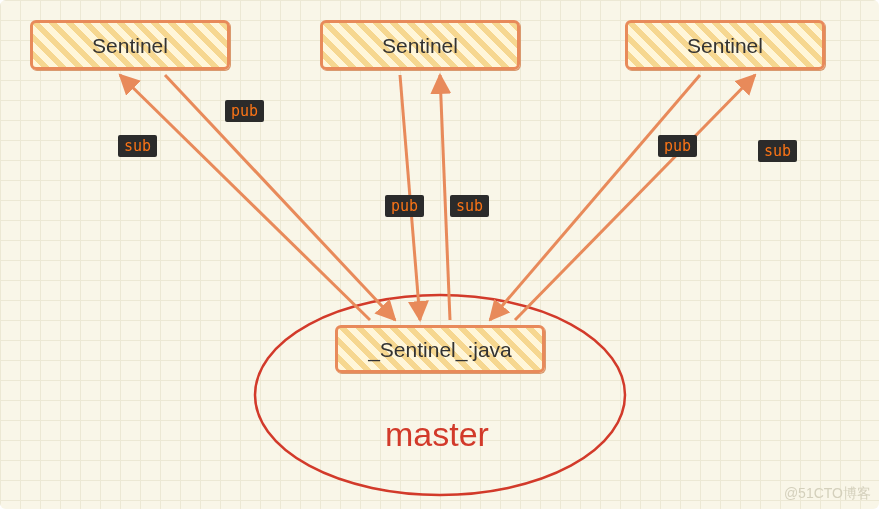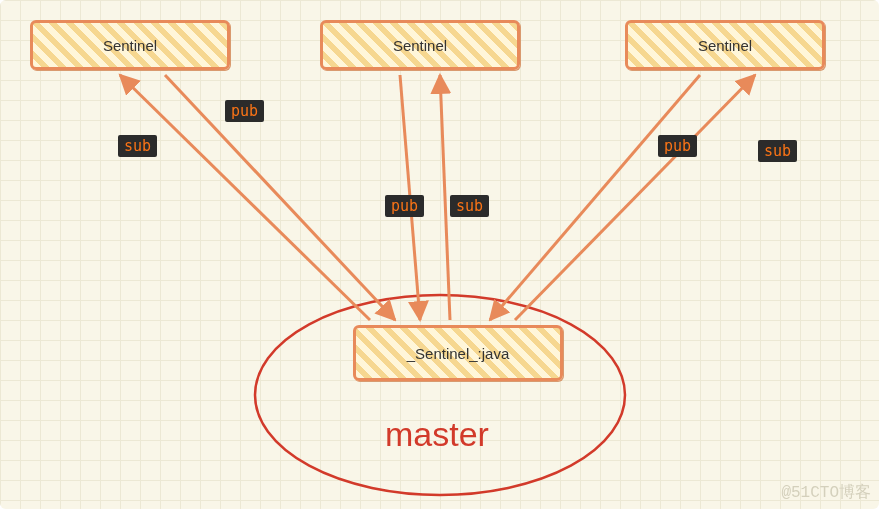--- a/index.html
+++ b/index.html
@@ -23,21 +23,21 @@
     position: absolute; inset: 0;
     width: 879px; height: 509px;
     pointer-events: none;
   }
   .box {
     position: absolute;
     border: 3px solid #e88a5a;
     border-radius: 6px;
     text-align: center;
     color: #333;
-    font-size: 15px;
+    font-size: 21px;
     line-height: 1;
     display: flex; align-items: center; justify-content: center;
     background: repeating-linear-gradient(
       45deg,
       #fff6d9 0px, #fff6d9 6px,
       #f6d790 6px, #f6d790 12px
     );
     box-shadow: 1px 1px 0 #d99a6f;
   }
   .tag {
@@ -54,22 +54,22 @@
     position: absolute;
     color: #d23a2a;
     font-family: "Helvetica Neue", Arial, sans-serif;
     font-size: 34px;
     text-align: center;
   }
   .watermark {
     position: absolute;
     right: 8px; bottom: 6px;
     color: #d4d0bc;
-    font-family: Liberation Mono, monospace;
-    font-size: 16px;
+    font-family: Liberation Sans, sans-serif;
+    font-size: 14px;
   }
 </style>
 </head>
 <body>
 
 <div class="canvas">
 
   <svg class="overlay">
     <defs>
       <marker id="ah" viewBox="0 0 10 10" refX="9" refY="5" markerWidth="7" markerHeight="7" orient="auto-start-reverse">
@@ -92,21 +92,21 @@
   <div class="box" style="left:30px; top:20px; width:200px; height:50px;">
     <span>Sentinel</span>
   </div>
   <div class="box" style="left:320px; top:20px; width:200px; height:50px;">
     <span>Sentinel</span>
   </div>
   <div class="box" style="left:625px; top:20px; width:200px; height:50px;">
     <span>Sentinel</span>
   </div>
 
-  <div class="box" style="left:353px; top:325px; width:210px; height:56px;align-items:center;">
+  <div class="box" style="left:335px; top:325px; width:210px; height:48px;align-items:center;">
     <span>_Sentinel_:java</span>
   </div>
 
   <div class="tag" style="left:118px; top:135px;">sub</div>
   <div class="tag" style="left:225px; top:100px;">pub</div>
 
   <div class="tag" style="left:385px; top:195px;">pub</div>
   <div class="tag" style="left:450px; top:195px;">sub</div>
 
   <div class="tag" style="left:658px; top:135px;">pub</div>

